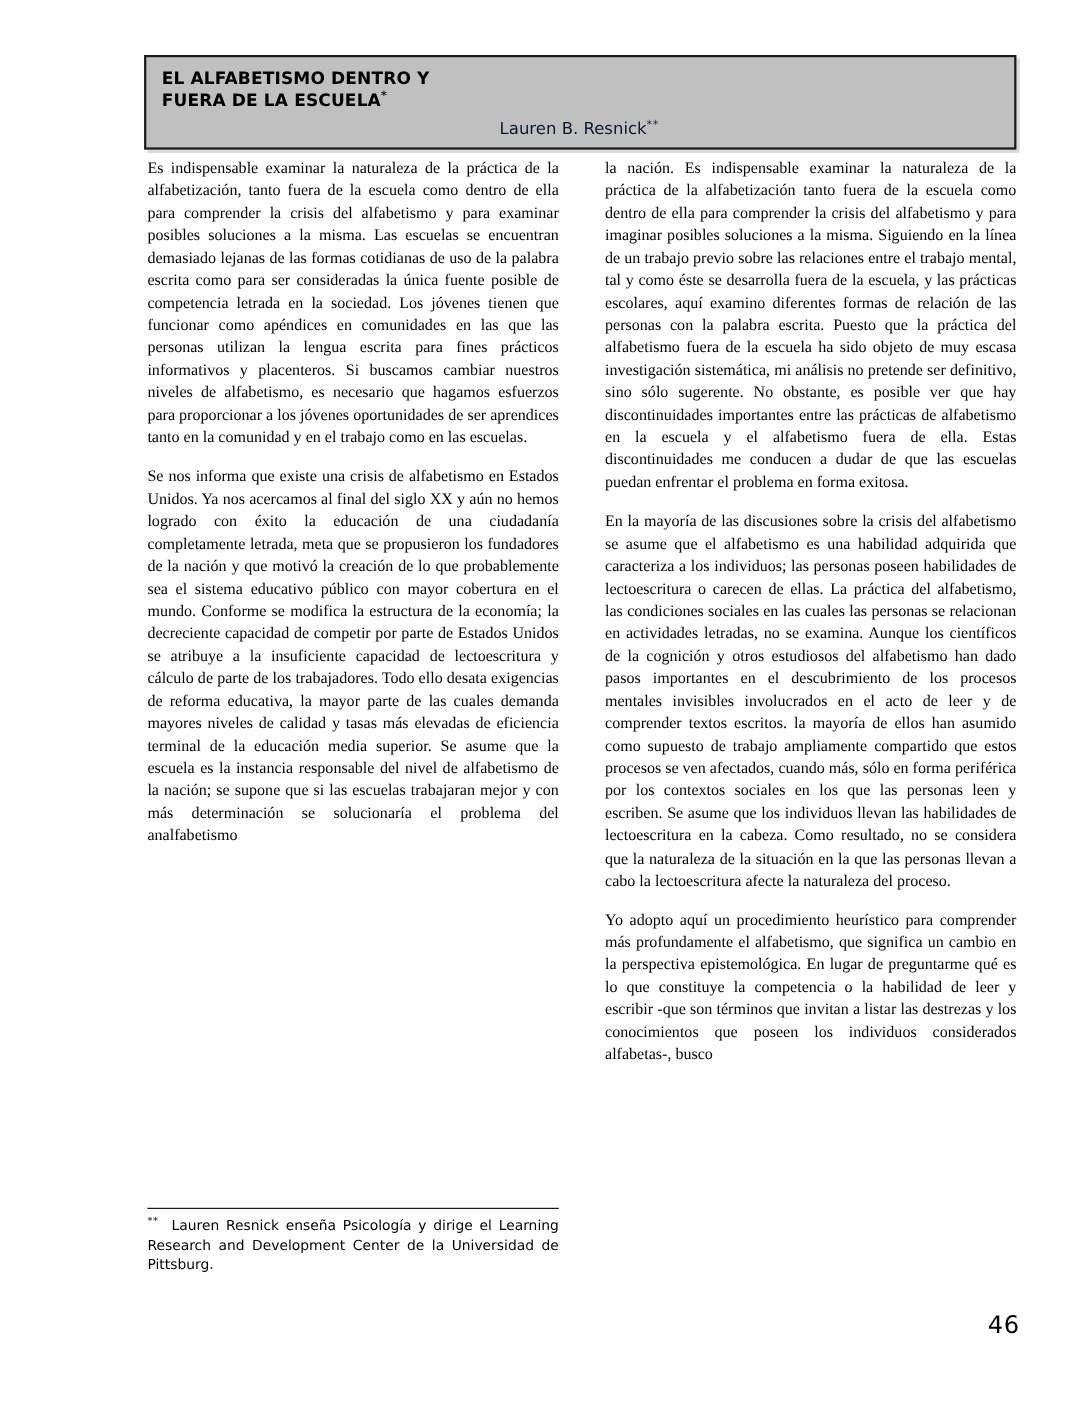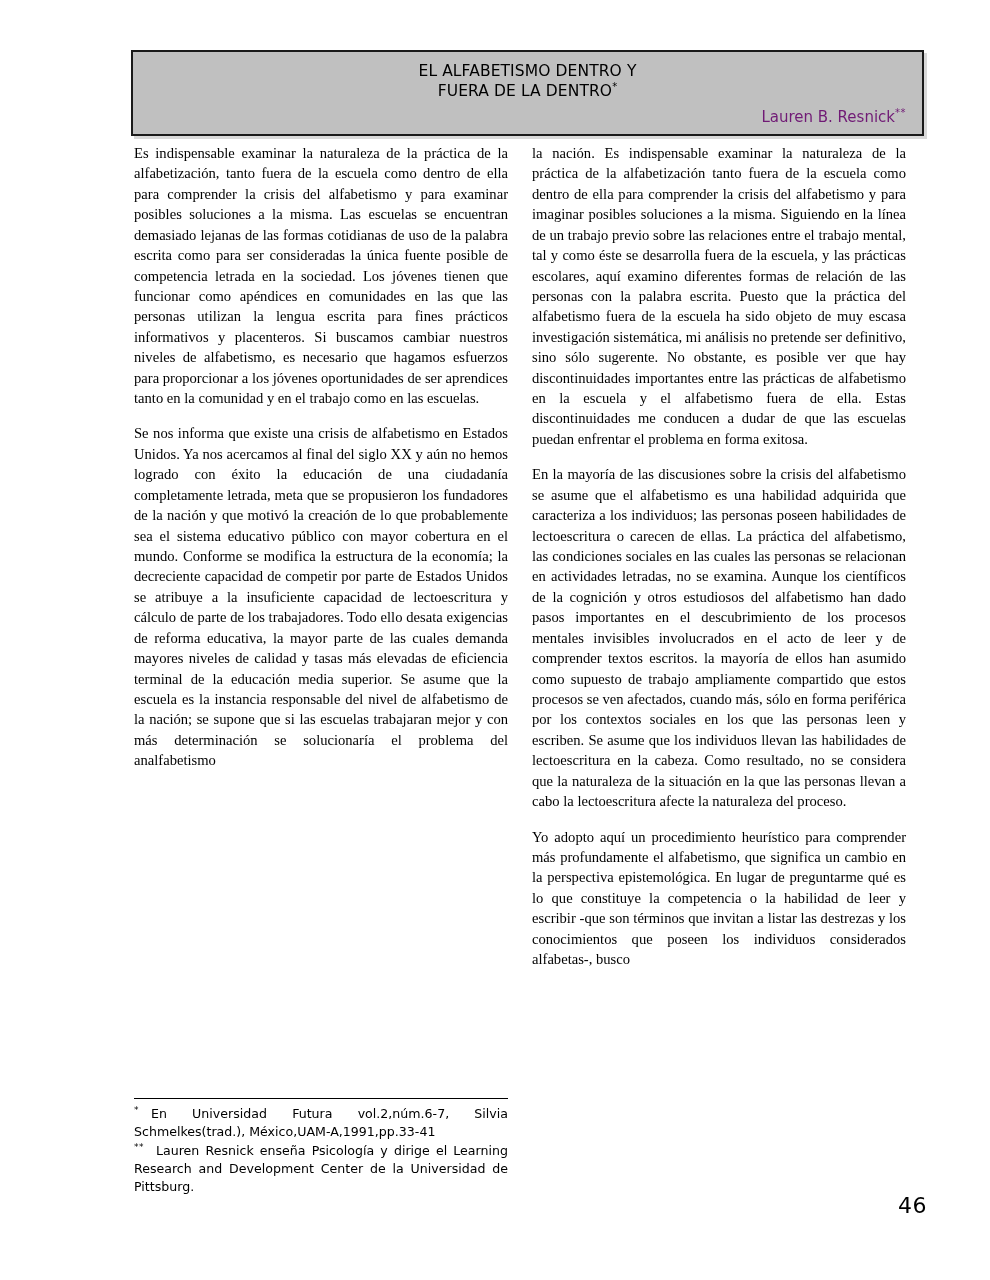--- a/index.html
+++ b/index.html
@@ -35,39 +35,39 @@
   .title-box {
     position: relative;
     background: #c0c0c0;
     border: 2px solid #1a1a1a;
     box-shadow: 3px 3px 0 0 #d9d9d9;
     padding: 10px 14px 8px 14px;
     box-sizing: border-box;
     min-height: 78px;
   }
   .doc-title {
-    text-align: center;
-    font-weight: normal;
+    text-align: left;
+    font-weight: bold;
     font-size: 15.5px;
     line-height: 1.28;
     letter-spacing: 0.1px;
     margin: 0;
     color: #000;
   }
   .doc-title .sup {
     font-size: 10px;
     vertical-align: super;
     line-height: 0;
   }
   .author-line {
-    text-align: right;
+    text-align: center;
     font-size: 15px;
     margin-top: 6px;
     padding-right: 2px;
-    color: #701a75;
+    color: #0f172a;
   }
   .author-line .sup {
     font-size: 10px;
     vertical-align: super;
     line-height: 0;
     letter-spacing: 0.5px;
   }
 
   
   .columns {
@@ -77,21 +77,21 @@
     width: 790px;
     height: 1090px;
   }
   .col {
     position: absolute;
     top: 0;
     width: 374px;
     font-family: Liberation Serif, serif;
   }
   .col-left  { left: 0; }
-  .col-right { left: 398px; }
+  .col-right { left: 416px; }
 
   .col p {
     margin: 0 0 15px 0;
     font-size: 14.6px;
     line-height: 1.40;
     text-align: justify;
     text-justify: inter-word;
     color: #000;
     hyphens: none;
   }
@@ -137,21 +137,21 @@
 </style>
 </head>
 <body>
 
 <div class="page">
 
   <div class="title-box-wrap">
     <div class="title-box">
       <div class="doc-title">
         <span>EL ALFABETISMO DENTRO Y</span><br>
-        <span>FUERA DE LA DENTRO</span><span class="sup">*</span>
+        <span>FUERA DE LA ESCUELA</span><span class="sup">*</span>
       </div>
       <div class="author-line">
         <span>Lauren B. Resnick</span><span class="sup">**</span>
       </div>
     </div>
   </div>
 
   <div class="columns">
 
     <div class="col col-left">
@@ -162,19 +162,18 @@
     <div class="col col-right">
       <p>la nación. Es indispensable examinar la naturaleza de la práctica de la alfabetización tanto fuera de la escuela como dentro de ella para comprender la crisis del alfabetismo y para imaginar posibles soluciones a la misma. Siguiendo en la línea de un trabajo previo sobre las relaciones entre el trabajo mental, tal y como éste se desarrolla fuera de la escuela, y las prácticas escolares, aquí examino diferentes formas de relación de las personas con la palabra escrita. Puesto que la práctica del alfabetismo fuera de la escuela ha sido objeto de muy escasa investigación sistemática, mi análisis no pretende ser definitivo, sino sólo sugerente. No obstante, es posible ver que hay discontinuidades importantes entre las prácticas de alfabetismo en la escuela y el alfabetismo fuera de ella. Estas discontinuidades me conducen a dudar de que las escuelas puedan enfrentar el problema en forma exitosa.</p>
       <p>En la mayoría de las discusiones sobre la crisis del alfabetismo se asume que el alfabetismo es una habilidad adquirida que caracteriza a los individuos; las personas poseen habilidades de lectoescritura o carecen de ellas. La práctica del alfabetismo, las condiciones sociales en las cuales las personas se relacionan en actividades letradas, no se examina. Aunque los científicos de la cognición y otros estudiosos del alfabetismo han dado pasos importantes en el descubrimiento de los procesos mentales invisibles involucrados en el acto de leer y de comprender textos escritos. la mayoría de ellos han asumido como supuesto de trabajo ampliamente compartido que estos procesos se ven afectados, cuando más, sólo en forma periférica por los contextos sociales en los que las personas leen y escriben. Se asume que los individuos llevan las habilidades de lectoescritura en la cabeza. Como resultado, no se considera que la naturaleza de la situación en la que las personas llevan a cabo la lectoescritura afecte la naturaleza del proceso.</p>
       <p>Yo adopto aquí un procedimiento heurístico para comprender más profundamente el alfabetismo, que significa un cambio en la perspectiva epistemológica. En lugar de preguntarme qué es lo que constituye la competencia o la habilidad de leer y escribir -que son términos que invitan a listar las destrezas y los conocimientos que poseen los individuos considerados alfabetas-, busco</p>
     </div>
 
   </div>
 
   <div class="footnotes">
     <div class="footnote-rule"></div>
-    <p><span class="fn-mark">*</span><span>En Universidad Futura vol.2,núm.6-7, Silvia Schmelkes(trad.), México,UAM-A,1991,pp.33-41</span></p>
     <p><span class="fn-mark">**</span><span>Lauren Resnick enseña Psicología y dirige el Learning Research and Development Center de la Universidad de Pittsburg.</span></p>
   </div>
 
   <div class="page-number">46</div>
 
 </div>
 
 </body></html>

